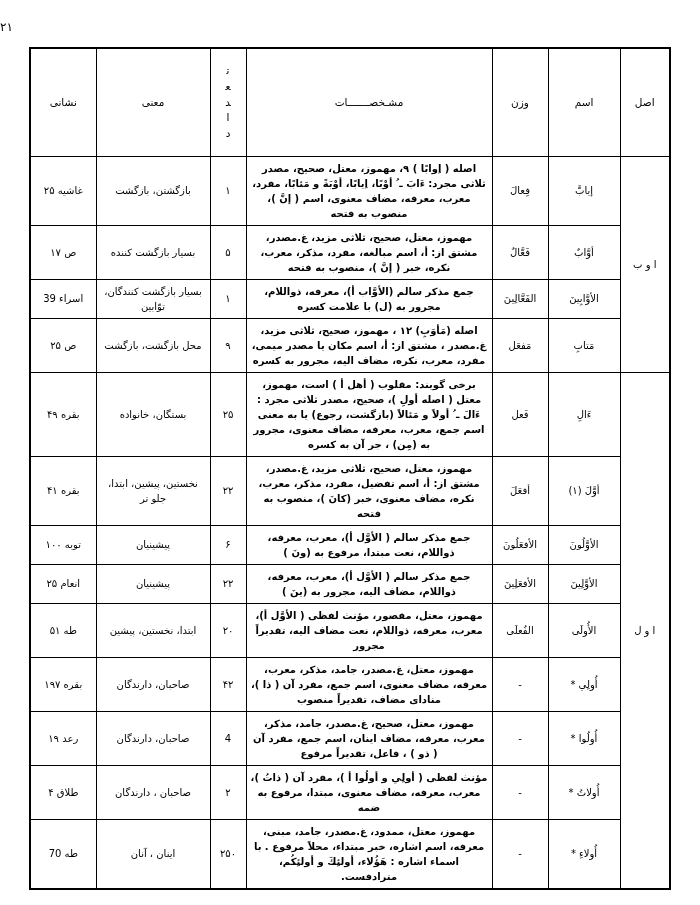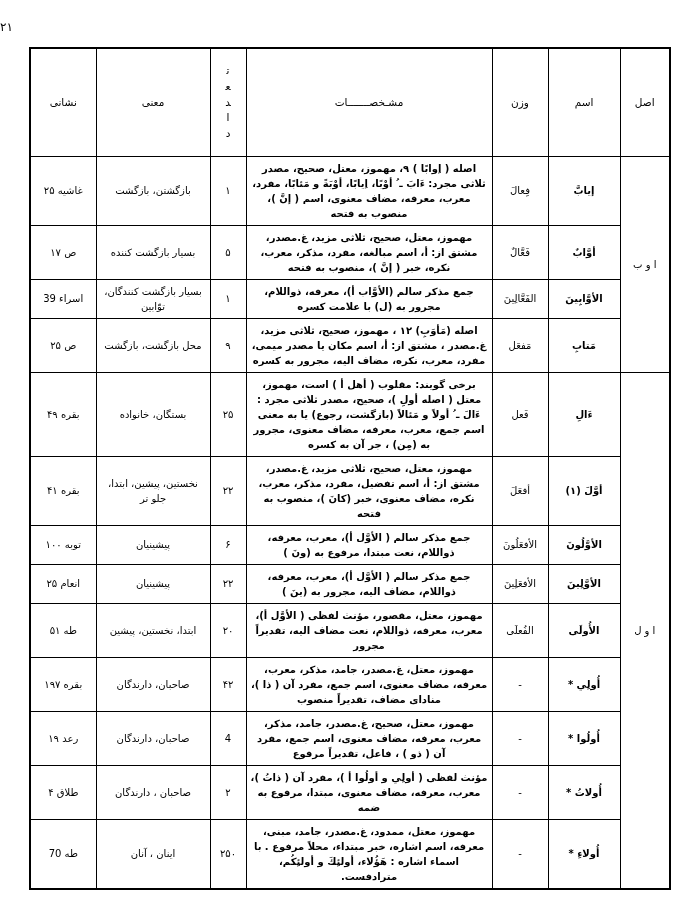--- a/index.html
+++ b/index.html
@@ -19,21 +19,21 @@
     border:1px solid #000;
     font-size:10px;line-height:1.5;
     text-align:center;vertical-align:middle;
     padding:4px 4px;word-wrap:break-word;
   }
   table.lex thead th{font-weight:normal;font-size:10.5px;height:24px;padding:14px;}
   col.c-asl{width:50px;} col.c-esm{width:72px;} col.c-vazn{width:56px;}
   col.c-mosh{width:246px;} col.c-tedad{width:36px;}
   col.c-mani{width:114px;} col.c-neshani{width:66px;}
   td.asl-cell{vertical-align:top;padding-top:7px;font-size:10.5px;}
-  td.esm-cell{font-size:11px;font-weight:bold;}
+  td.esm-cell{font-size:11px;}
   td.vazn-cell{font-size:10.5px;}
   td.mosh-cell{padding:4px 6px;font-weight:bold;}
   .footnotes{
     width:650px;margin:9px auto 0;direction:rtl;text-align:right;
     font-size:10.5px;line-height:1.6;
   }
   .footnotes .fn{margin-bottom:11px;}
 </style>
 </head>
 <body>
@@ -142,21 +142,21 @@
         <td class="esm-cell">أُولِي *</td>
         <td class="vazn-cell">-</td>
         <td class="mosh-cell">مهموز، معتل، غ.مصدر، جامد، مذکر، معرب، معرفه، مضاف معنوی، اسم جمع، مفرد آن ( ذا )، منادای مضاف، تقدیراً منصوب</td>
         <td class="tedad-cell">۴۲</td>
         <td class="mani-cell">صاحبان، دارندگان</td>
         <td class="neshani-cell">بقره ۱۹۷</td>
       </tr>
       <tr>
         <td class="esm-cell">أُولُوا *</td>
         <td class="vazn-cell">-</td>
-        <td class="mosh-cell">مهموز، معتل، صحیح، غ.مصدر، جامد، مذکر، معرب، معرفه، مضاف معنوی، اسم جمع، مفرد آن ( ذو ) ، فاعل، تقدیراً مرفوع</td>
+        <td class="mosh-cell">مهموز، معتل، صحیح، غ.مصدر، جامد، مذکر، معرب، معرفه، مضاف اینان، اسم جمع، مفرد آن ( ذو ) ، فاعل، تقدیراً مرفوع</td>
         <td class="tedad-cell">4</td>
         <td class="mani-cell">صاحبان، دارندگان</td>
         <td class="neshani-cell">رعد ۱۹</td>
       </tr>
       <tr>
         <td class="esm-cell">أُولاتُ *</td>
         <td class="vazn-cell">-</td>
         <td class="mosh-cell">مؤنث لفظی ( أولِي و أولُوا أ )، مفرد آن ( ذاتُ )، معرب، معرفه، مضاف معنوی، مبتدا، مرفوع به ضمه</td>
         <td class="tedad-cell">۲</td>
         <td class="mani-cell">صاحبان ، دارندگان</td>

